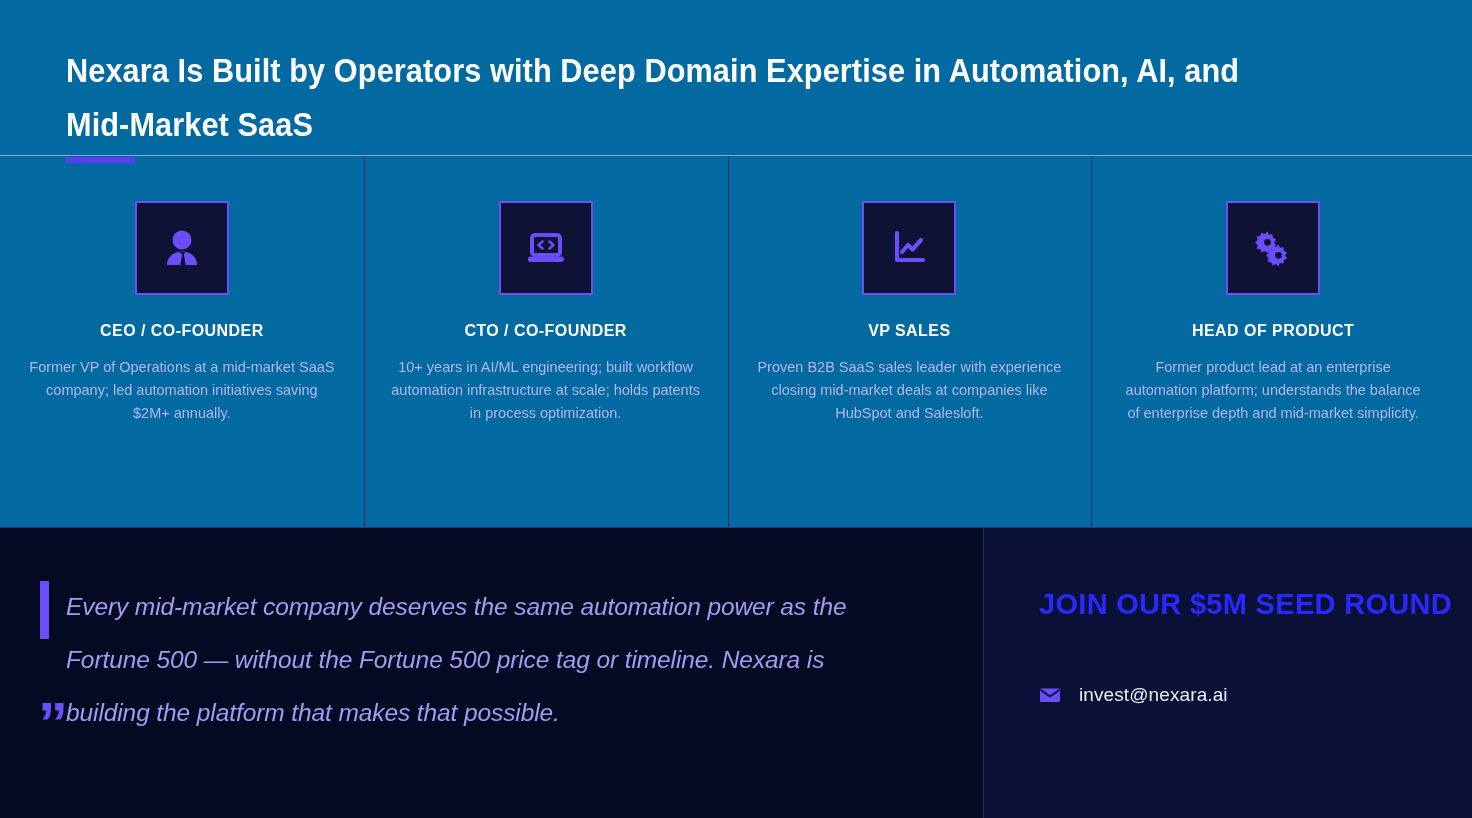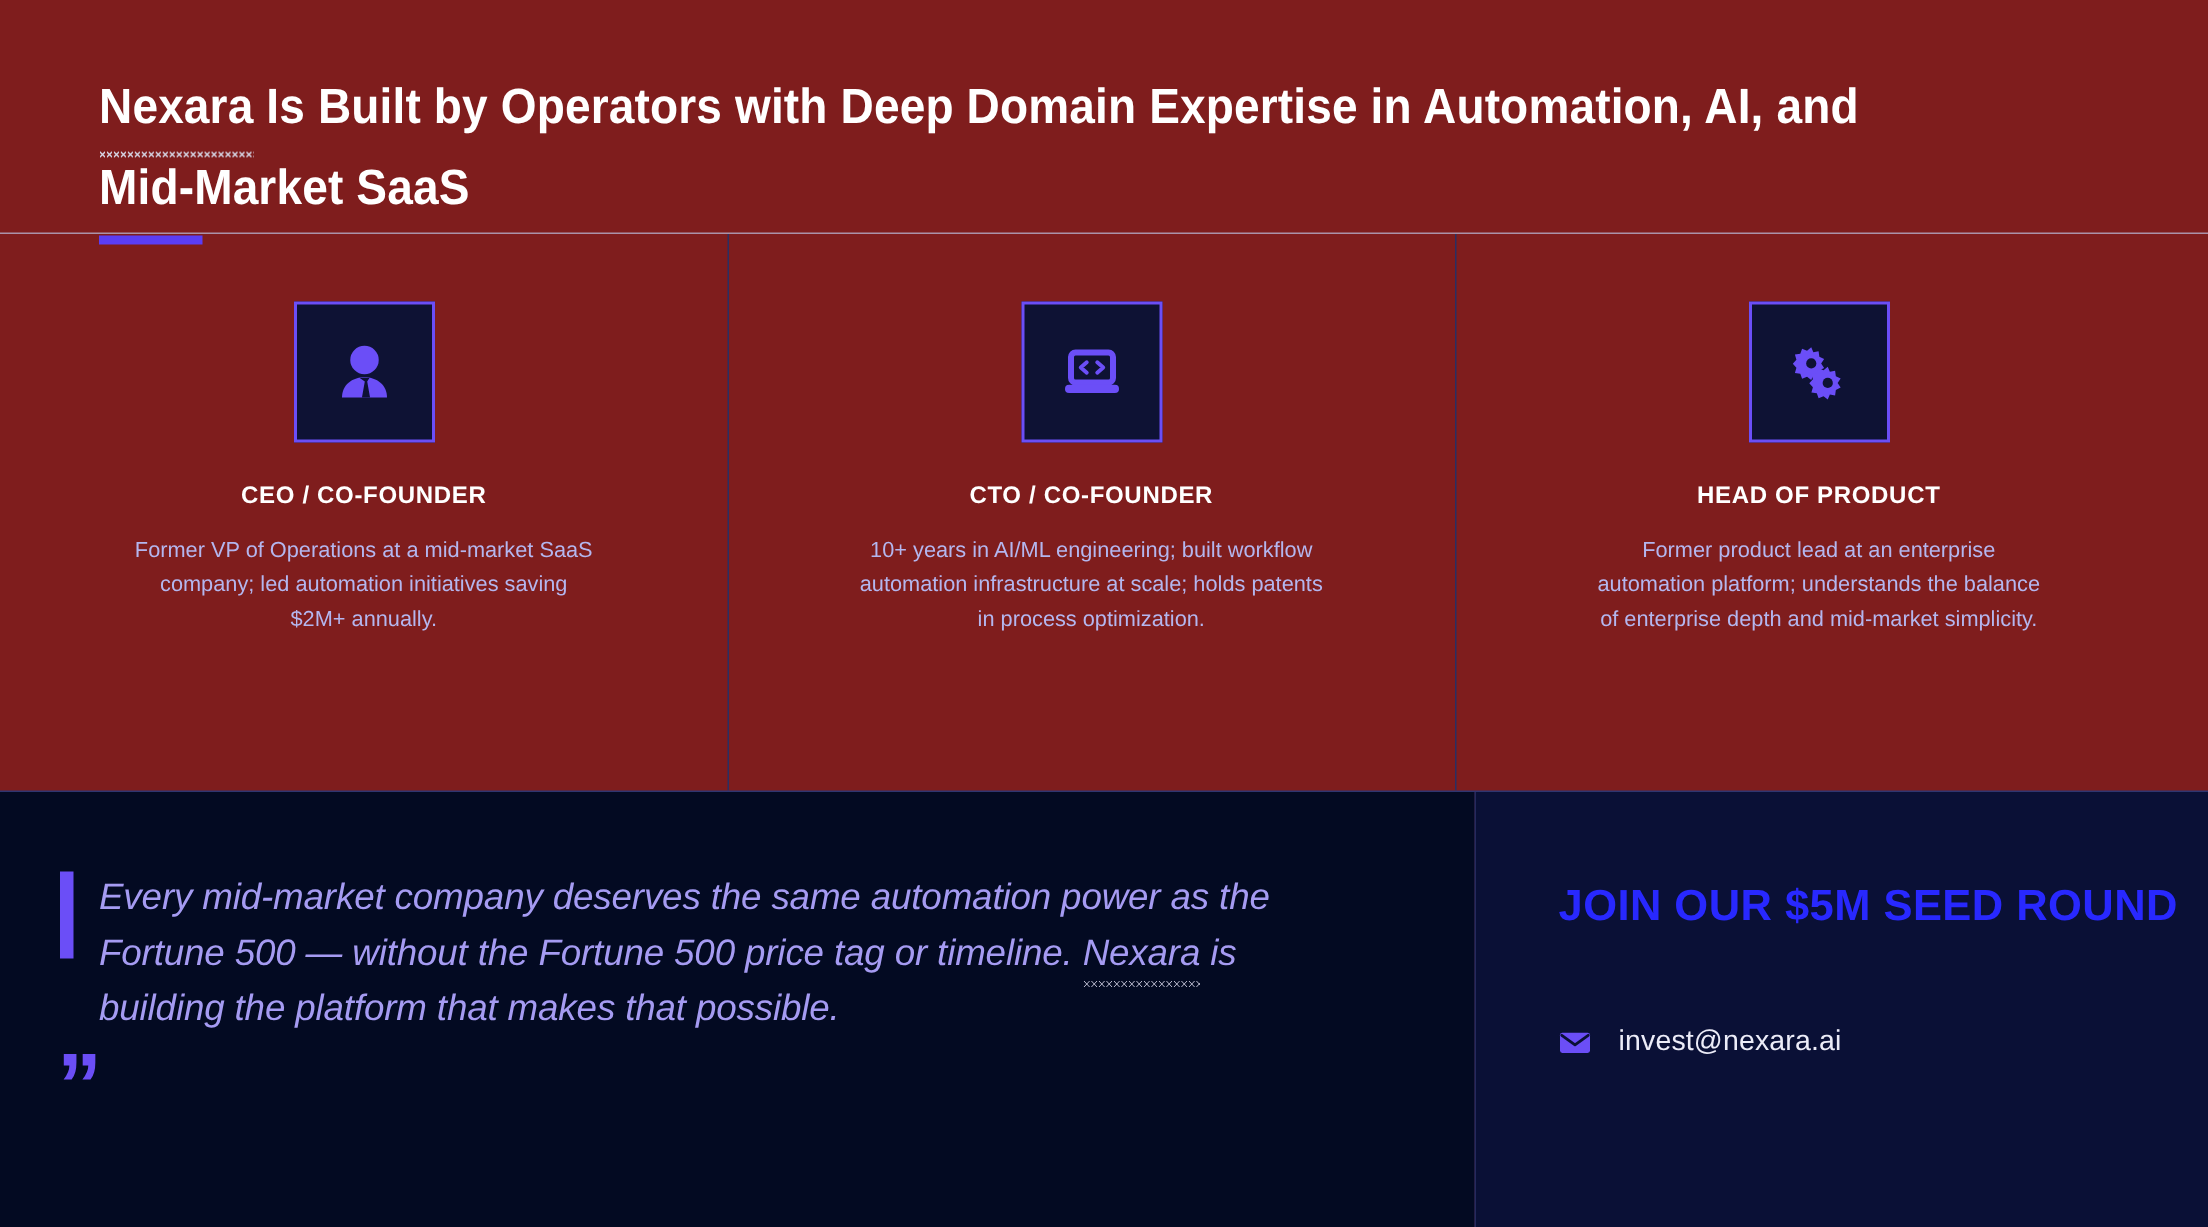--- a/index.html
+++ b/index.html
@@ -9,21 +9,21 @@
     height: 818px;
     background: #030a22;
     font-family: "Liberation Sans", sans-serif;
     overflow: hidden;
   }
 
   .slide {
     position: relative;
     width: 1472px;
     height: 818px;
-    background: #7f1d1d;
+    background: #0369a1;
     padding-left: 47px;
   }
 
   
   .header {
     position: absolute;
     left: 0; top: 0;
     width: 1472px;
     height: 155px;
     padding: 44px 66px 0 66px;
@@ -177,21 +177,21 @@
     font-weight: 700;
     font-size: 60px;
     line-height: 1;
     color: #6b4ef7;
   }
 
   .quote-text {
     margin-left: 26px;
     font-style: italic;
     font-size: 24.5px;
-    line-height: 37px;
+    line-height: 53px;
     color: #a59bf2;
     letter-spacing: -0.1px;
     max-width: 860px;
   }
   .quote-text .squiggle::after { bottom: -4px; }
 
   .cta-panel {
     position: relative;
     width: 489px;
     height: 290px;
@@ -260,20 +260,30 @@
         <svg width="46" height="46" viewBox="0 0 46 46" aria-hidden="true">
           <rect x="9" y="10" width="28" height="20" rx="3" fill="none" stroke="#6b4ef7" stroke-width="4"></rect>
           <rect x="5" y="31.5" width="36" height="5.5" rx="2.7" fill="#6b4ef7"></rect>
           <path d="M19.5 16.5 15.5 20l4 3.5M26.5 16.5 30.5 20l-4 3.5" fill="none" stroke="#6b4ef7" stroke-width="2.6" stroke-linecap="round" stroke-linejoin="round"></path>
         </svg>
       </div>
       <div class="role">CTO / CO-FOUNDER</div>
       <div class="bio">10+ years in AI/ML engineering; built workflow automation infrastructure at scale; holds patents in process optimization.</div>
     </div>
 
+    <div class="card">
+      <div class="icon-box">
+        <svg width="46" height="46" viewBox="0 0 46 46" aria-hidden="true">
+          <path d="M11 8v27h26" fill="none" stroke="#6b4ef7" stroke-width="4.2" stroke-linecap="round" stroke-linejoin="round"></path>
+          <path d="M16 27l6-7 4.5 4.5L35 15" fill="none" stroke="#6b4ef7" stroke-width="4.2" stroke-linecap="round" stroke-linejoin="round"></path>
+        </svg>
+      </div>
+      <div class="role">VP SALES</div>
+      <div class="bio">Proven B2B SaaS sales leader with experience closing mid-market deals at companies like HubSpot and Salesloft.</div>
+    </div>
 
     <div class="card">
       <div class="icon-box">
         <svg width="46" height="46" viewBox="0 0 46 46" aria-hidden="true">
           <g fill="#6b4ef7">
             <path d="M17.5 6.5l1.4 3.3 3.5-.6.5 3.6 3.2 1.6-2 3 2 3-3.2 1.6-.5 3.6-3.5-.6-1.4 3.3-2.8-2.2-3.3 1.4-1.2-3.4-3.6-.4 1-3.5-2.4-2.7 2.4-2.7-1-3.5 3.6-.4 1.2-3.4 3.3 1.4z"></path>
             <circle cx="17.5" cy="17.3" r="3.4" fill="#0e1234"></circle>
             <path d="M28.5 19.5l1.4 3.3 3.5-.6.5 3.6 3.2 1.6-2 3 2 3-3.2 1.6-.5 3.6-3.5-.6-1.4 3.3-2.8-2.2-3.3 1.4-1.2-3.4-3.6-.4 1-3.5-2.4-2.7 2.4-2.7-1-3.5 3.6-.4 1.2-3.4 3.3 1.4z"></path>
             <circle cx="28.5" cy="30.3" r="3.4" fill="#0e1234"></circle>
           </g>

